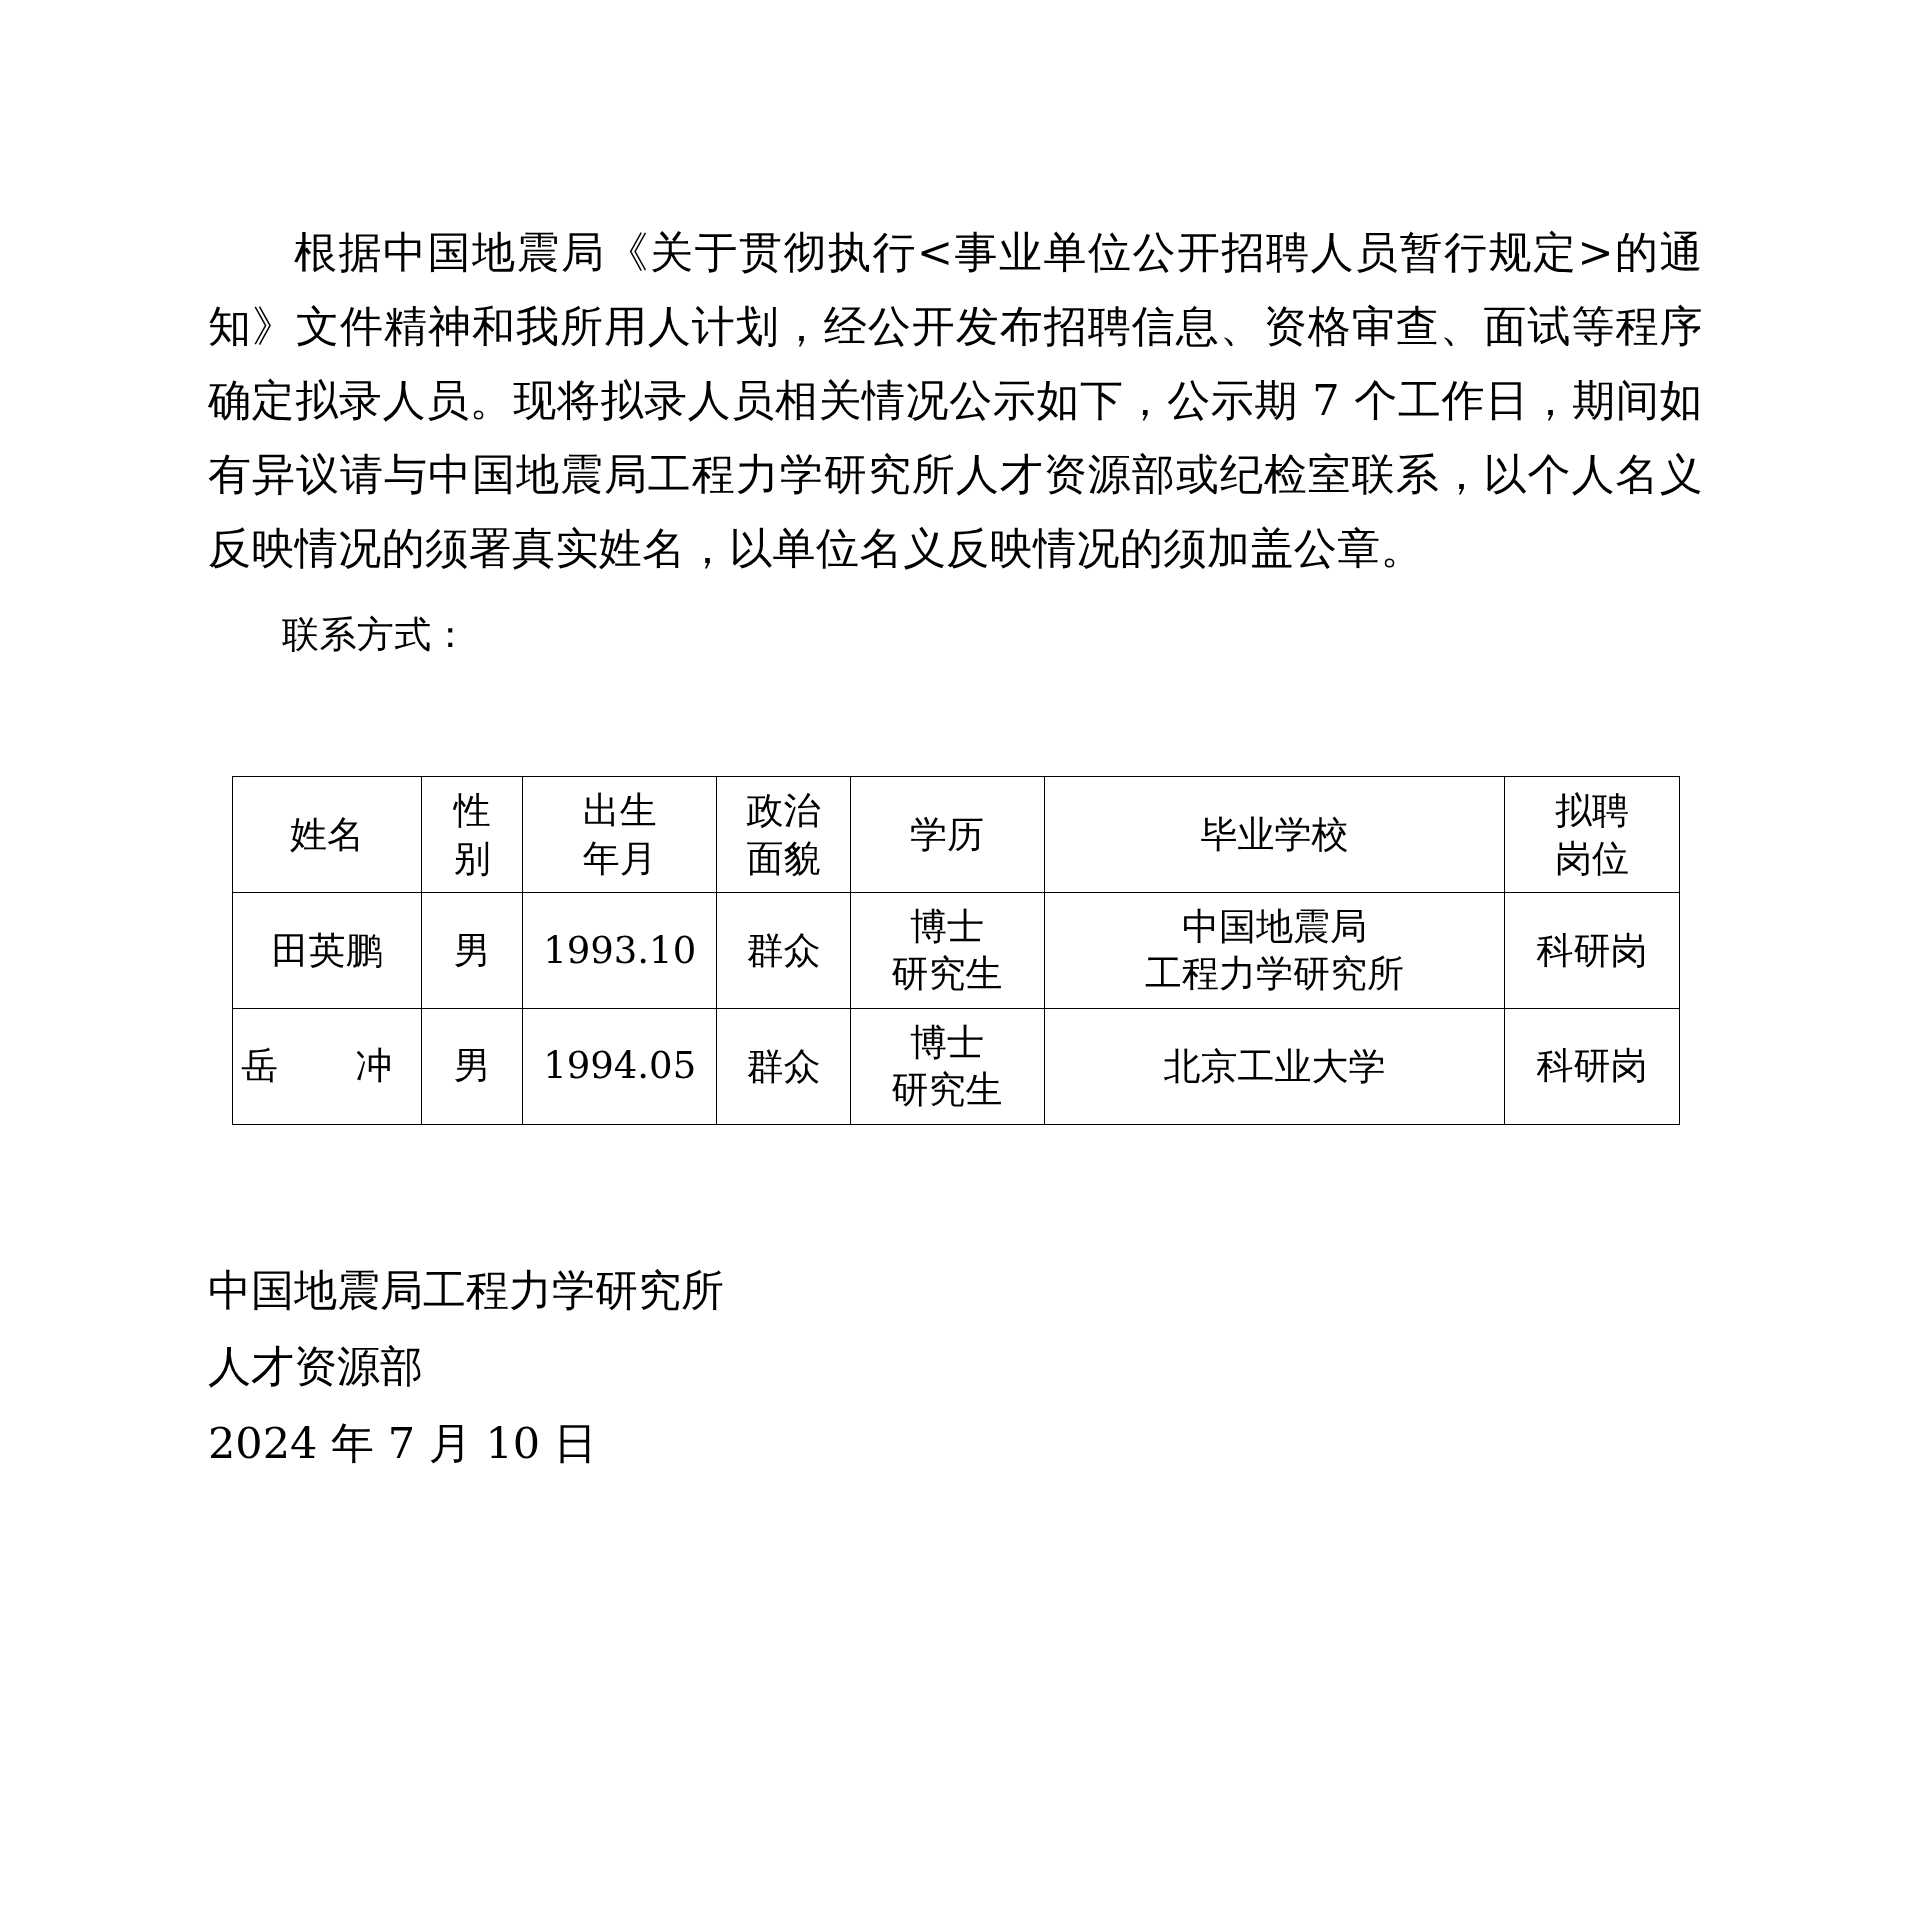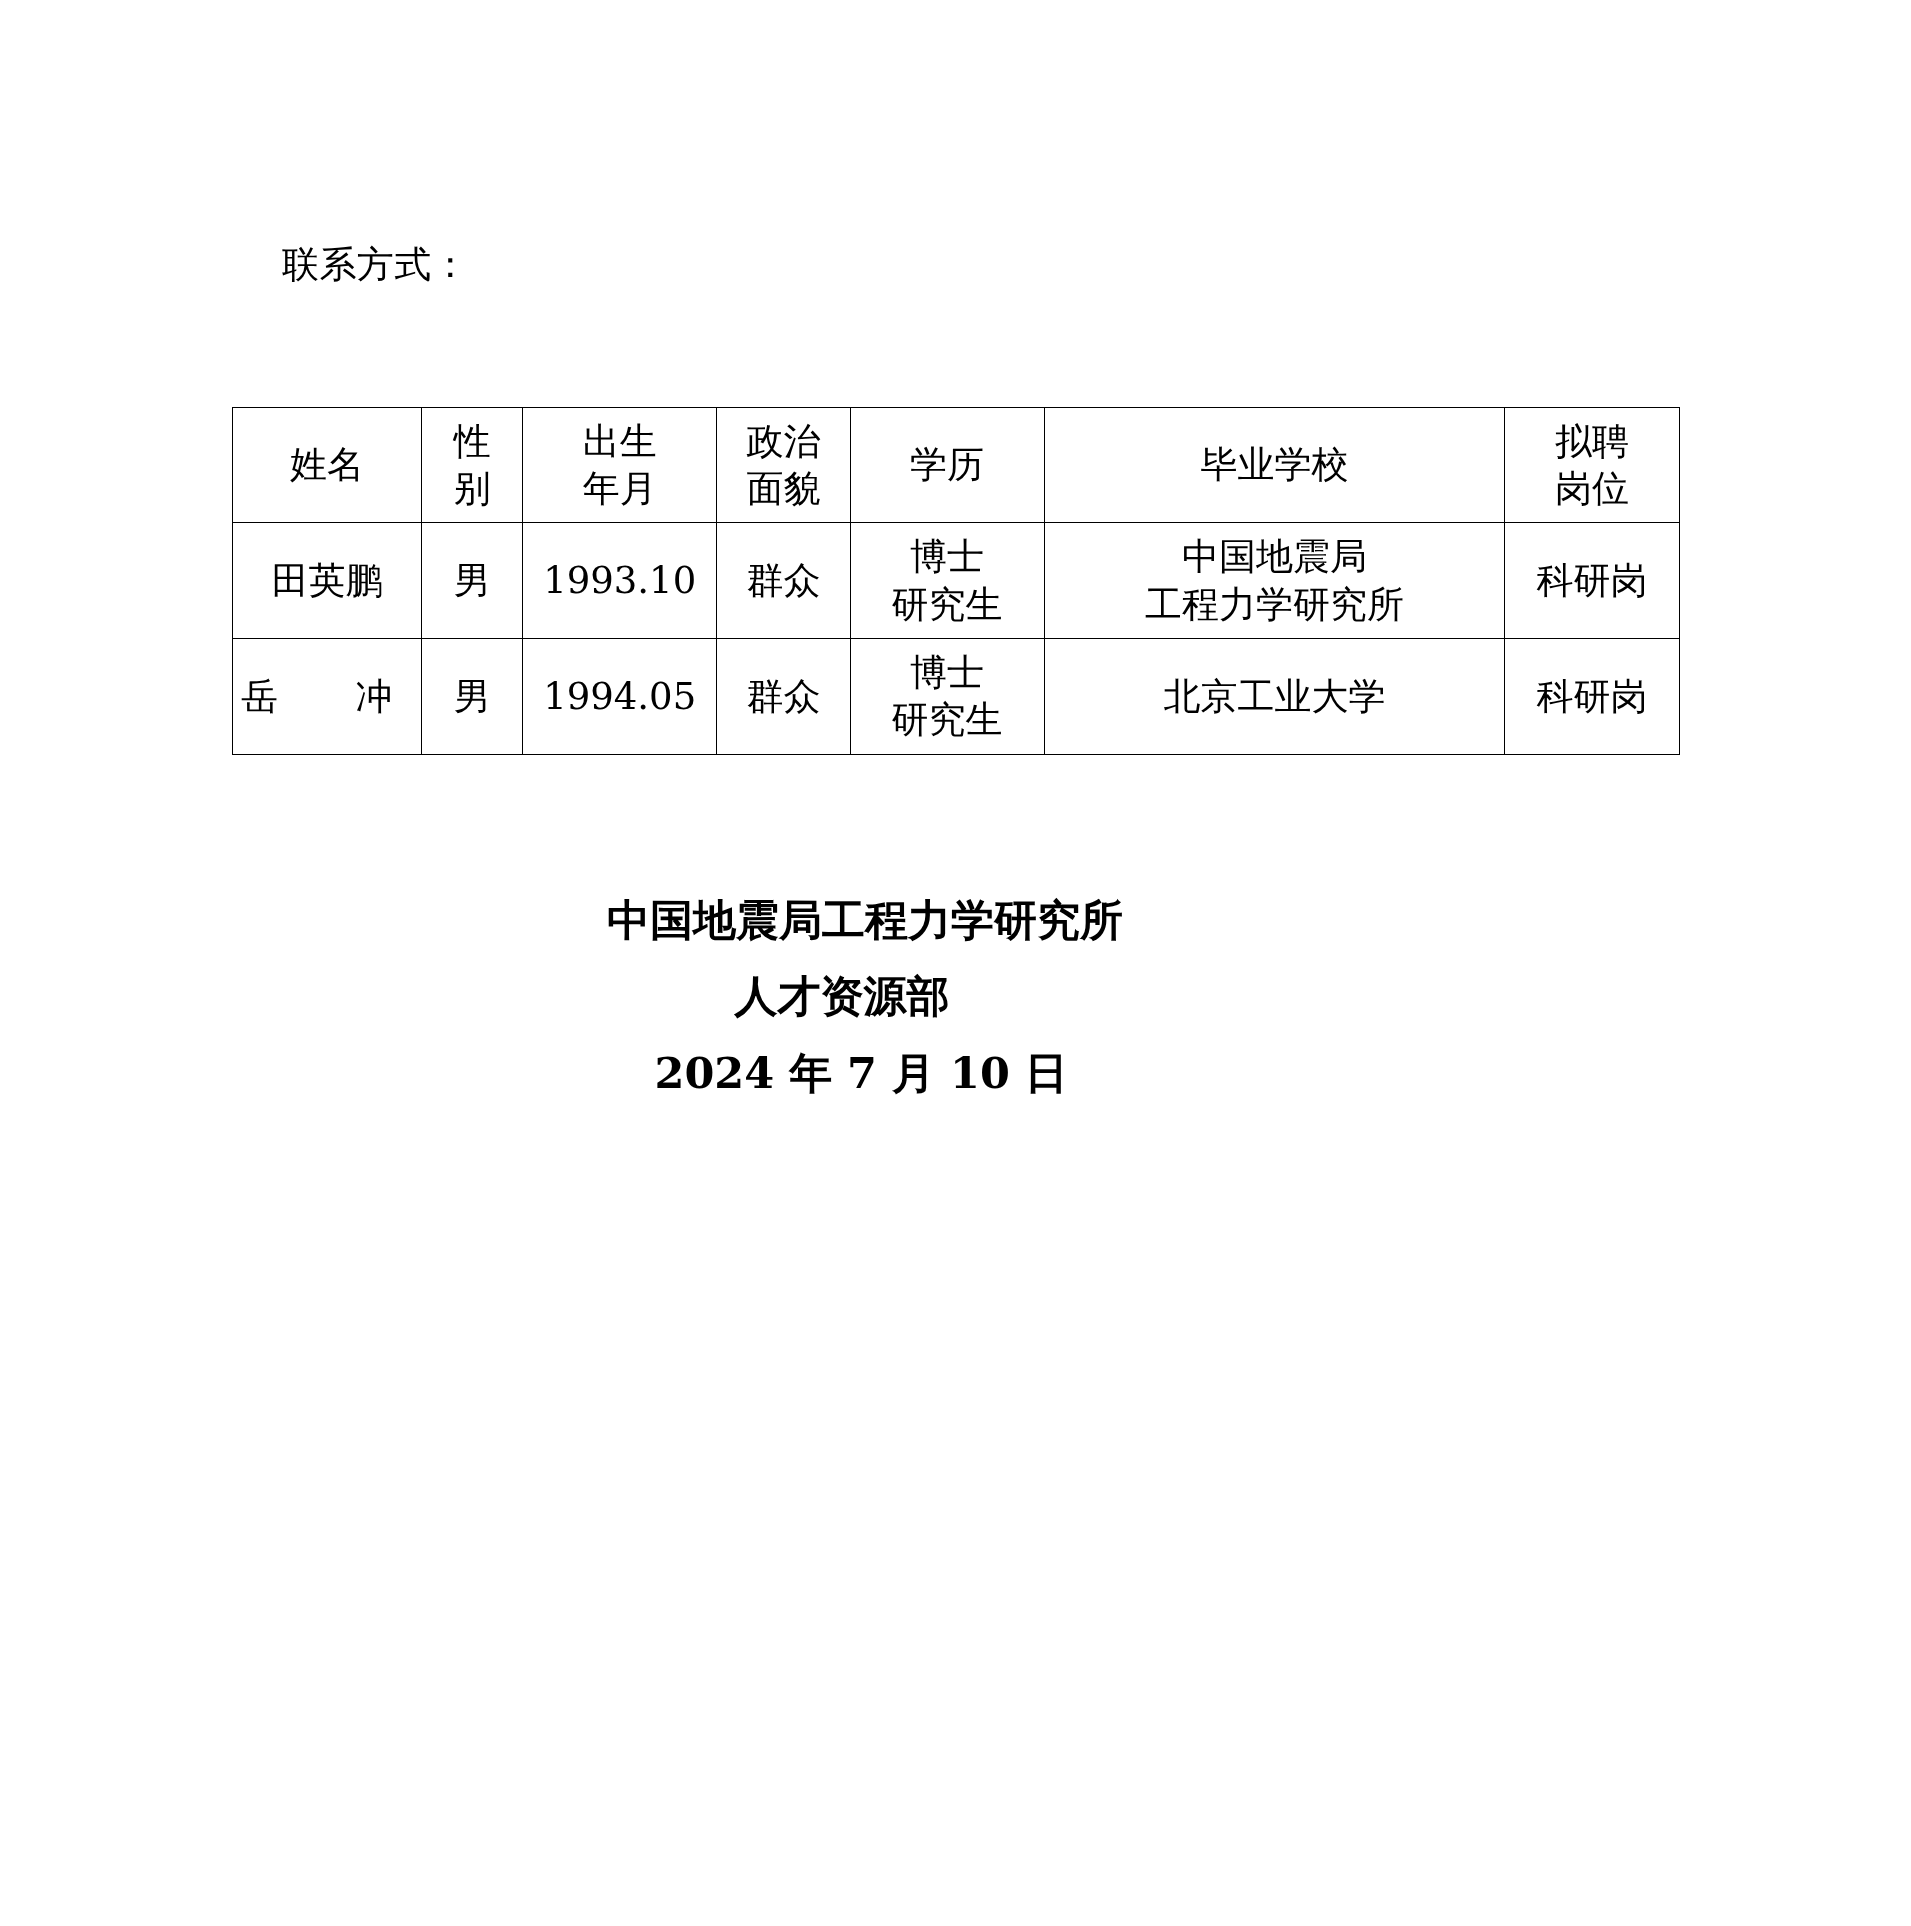--- a/index.html
+++ b/index.html
@@ -80,38 +80,38 @@
     line-height: 1.28;
   }
   .name-spaced {
     letter-spacing: 0.55em;
     padding-left: 0.55em;
   }
   .sign-block {
     margin-top: 127px;
     font-size: 43px;
     line-height: 1.78;
-    text-align: center;
+    text-align: left;
     padding-right: 181px;
-    font-weight: bold;
   }
   .sign-line-2 {
     padding-right: 46px;
   }
   .sign-line-3 {
     padding-right: 7.7px;
   }
   .nowrap { white-space: nowrap; }
 </style>
 </head>
 <body>
 
 <div class="page">
 
   <div class="body-text">
+    <p class="para">根据中国地震局《关于贯彻执行&lt;事业单位公开招聘人员暂行规定&gt;的通知》文件精神和我所用人计划，经公开发布招聘信息、资格审查、面试等程序确定拟录人员。现将拟录人员相关情况公示如下，公示期 7 个工作日，期间如有异议请与中国地震局工程力学研究所人才资源部或纪检室联系，以个人名义反映情况的须署真实姓名，以单位名义反映情况的须加盖公章。</p>
 
     <p class="contact-label">联系方式：</p>
 
   </div>
 
   <div class="spacer-before-table"></div>
 
   <table class="info-table">
     <colgroup>
       <col class="col-name">

